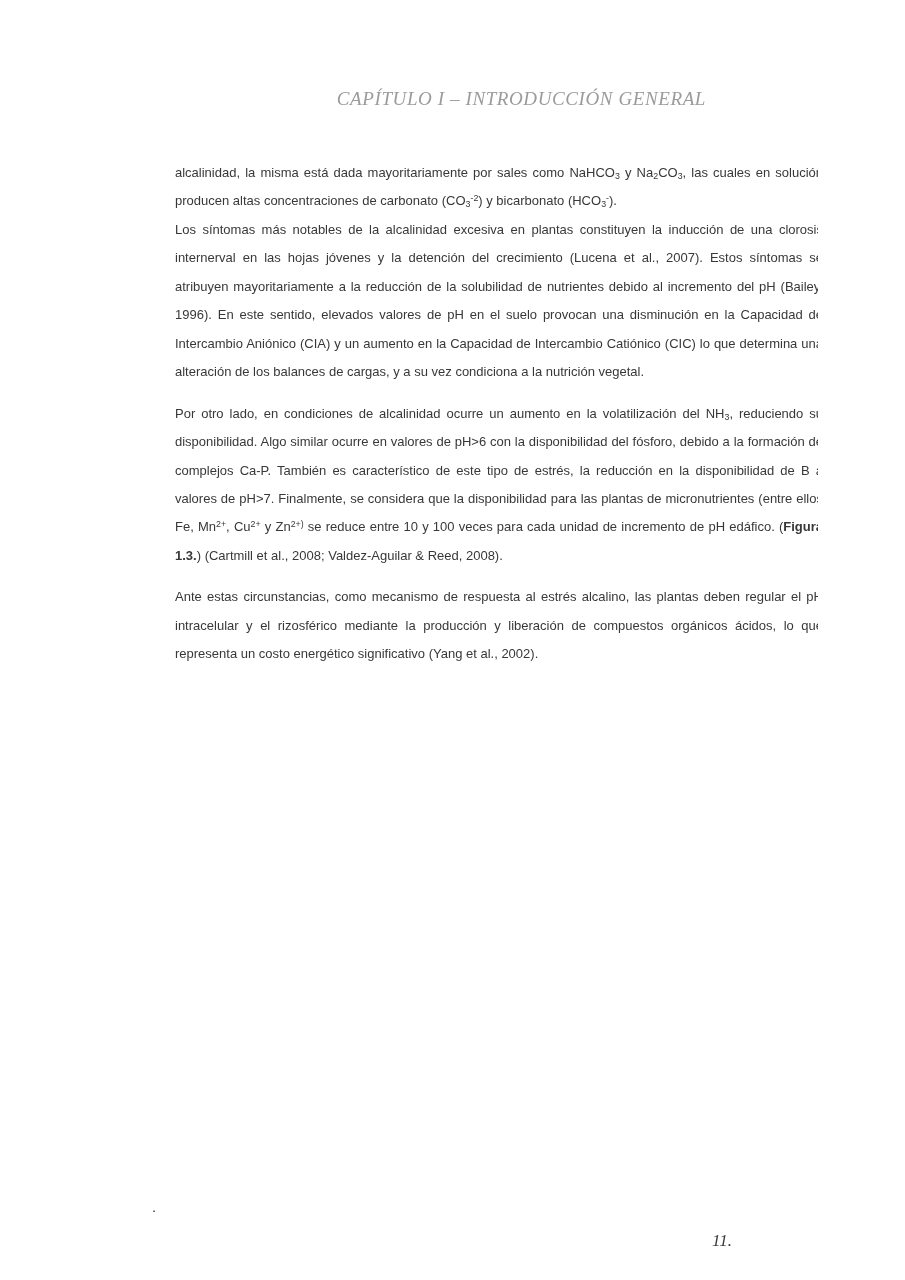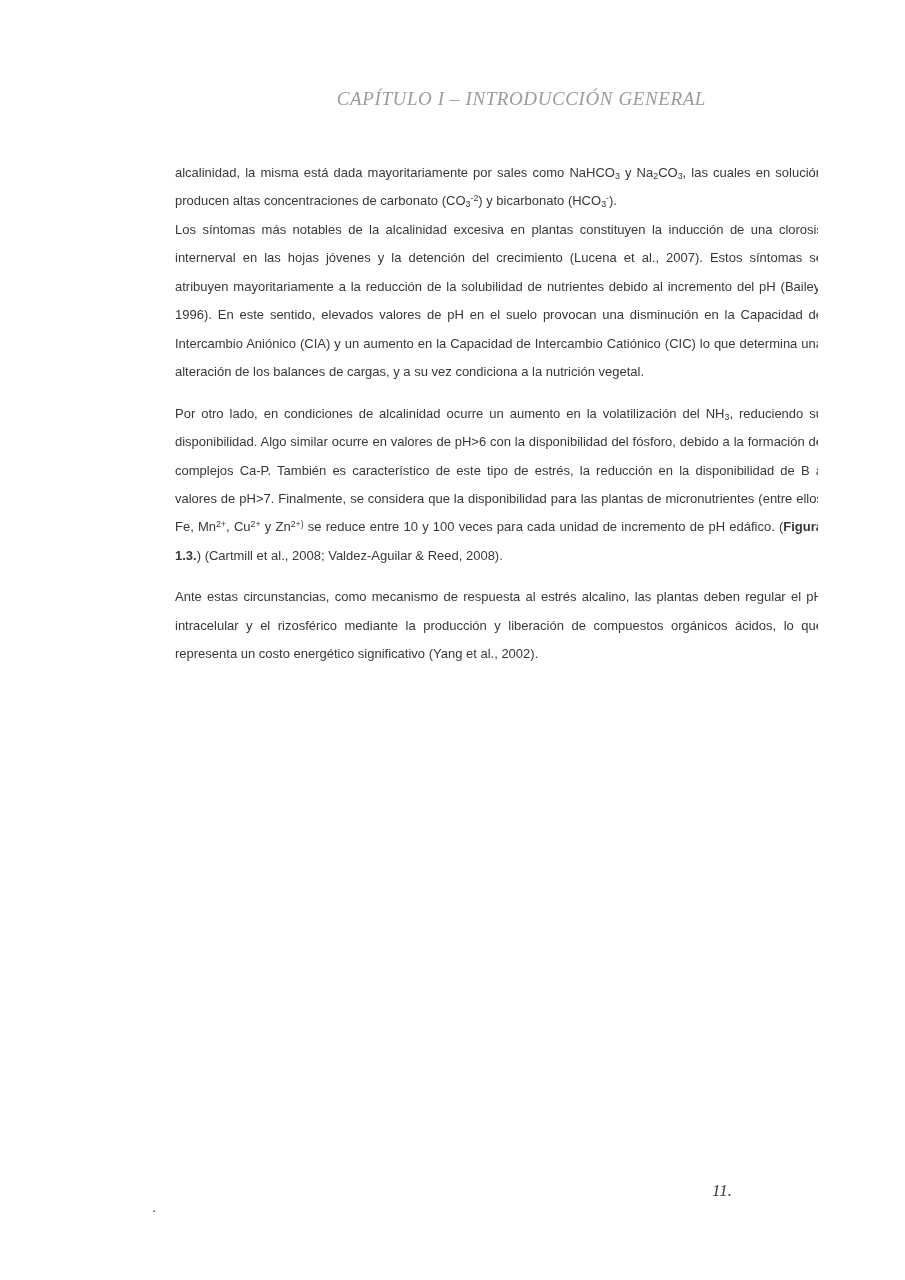--- a/index.html
+++ b/index.html
@@ -40,21 +40,21 @@
   .para.spaced { margin-top: 13px; }
   .para sub, .para sup {
     line-height: 0;
     font-size: 0.68em;
   }
   .para sub { vertical-align: -0.25em; }
   .para sup { vertical-align: 0.45em; }
   .para b { font-weight: bold; }
   .page-number {
     position: absolute;
-    top: 1181px;
+    top: 1231px;
     right: 86px;
     font-family: "Liberation Serif", serif;
     font-style: italic;
     font-size: 17px;
     color: #3c3c3c;
   }
   .stray-period {
     position: absolute;
     left: 152px;
     top: 1198px;

